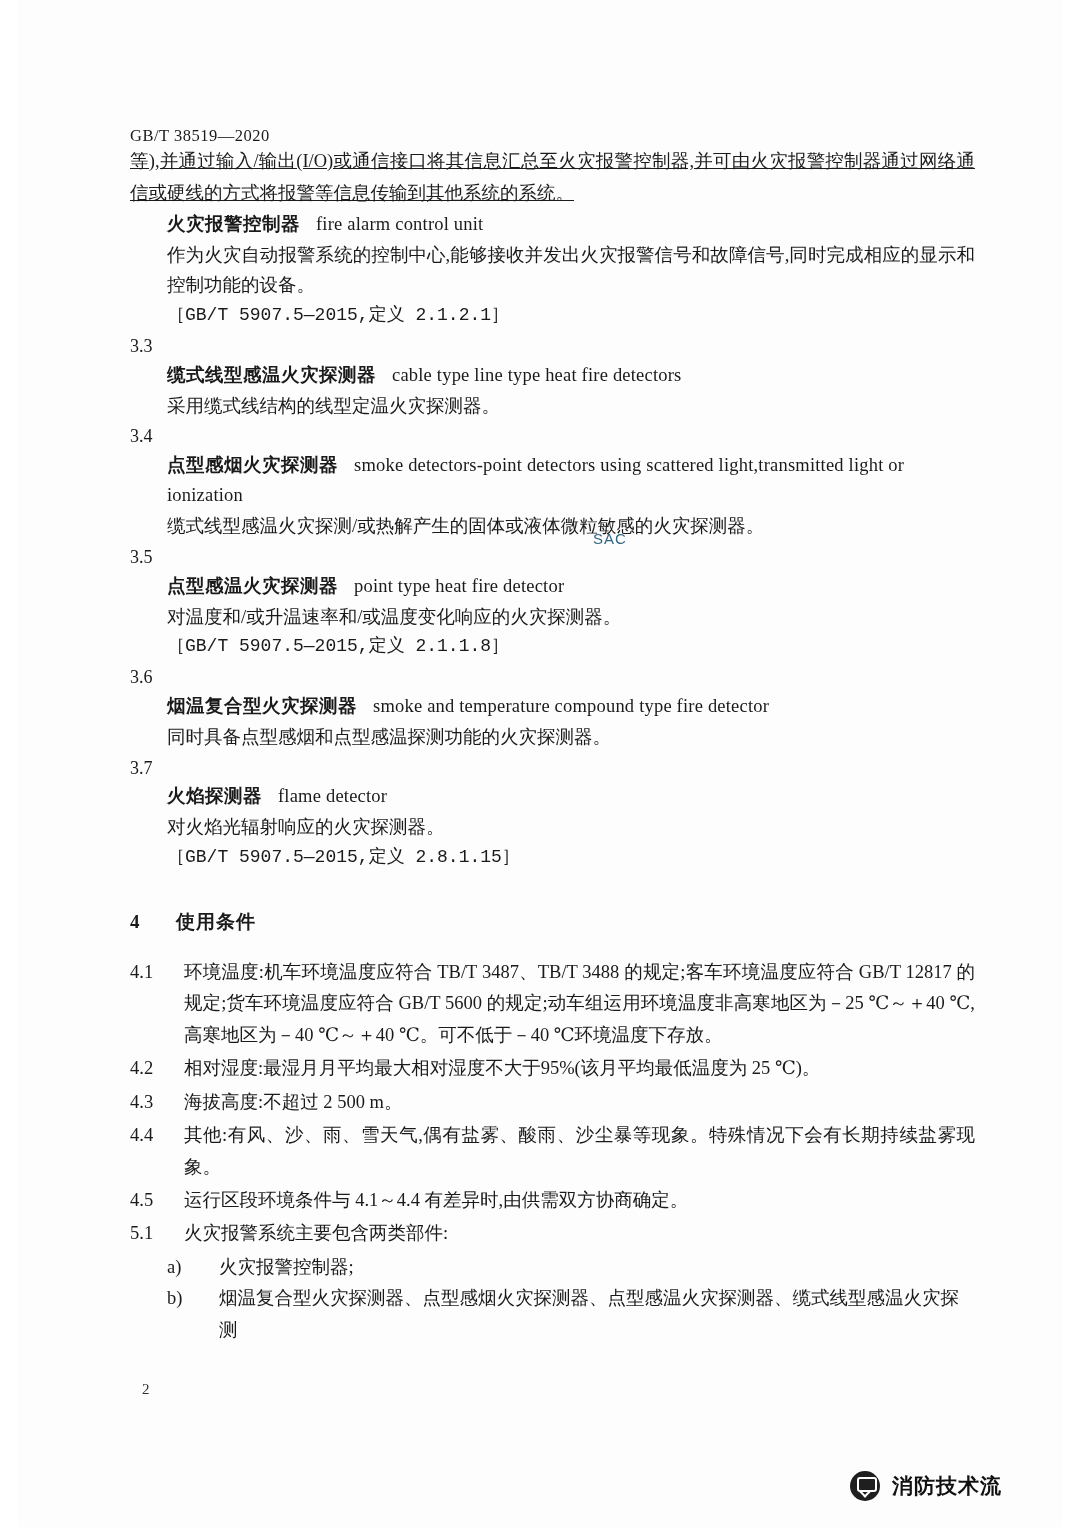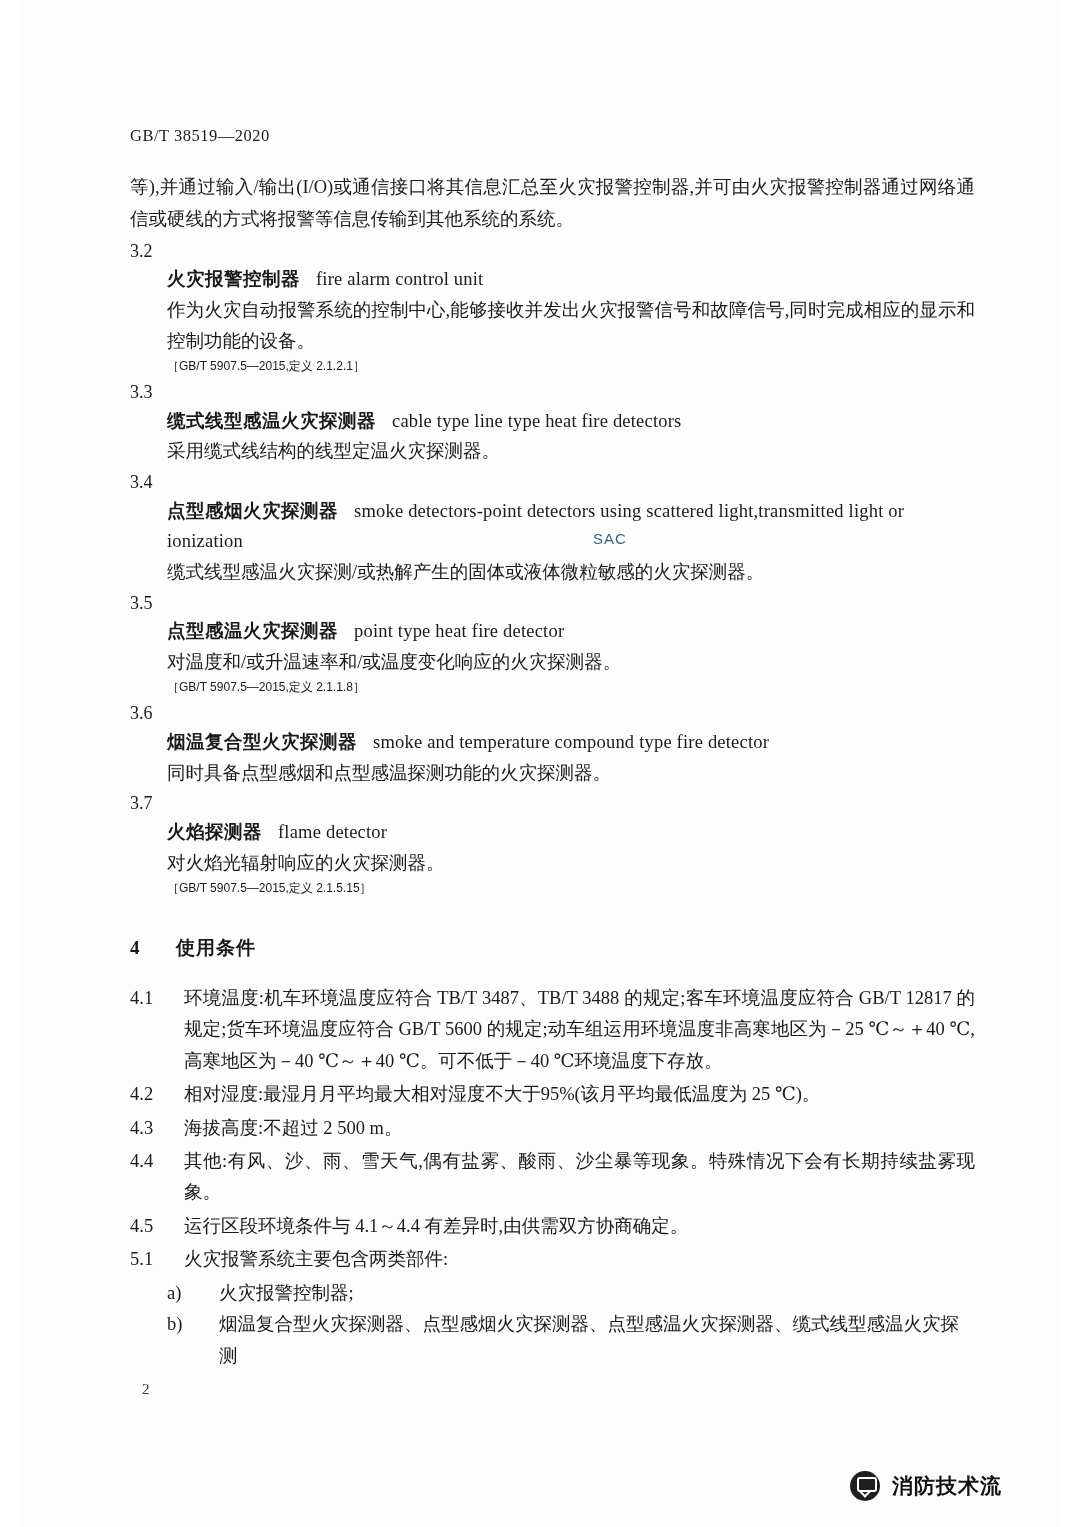--- a/index.html
+++ b/index.html
@@ -32,21 +32,21 @@
     color: #1a1a1a;
     font-family: "Liberation Serif", serif;
   }
   .body-text {
     font-size: 18.5px;
     line-height: 1.72;
     color: #1c1c1c;
     text-align: justify;
   }
   .first-para {
-    margin-top: 26px;
+    text-decoration: underline;
   }
   .clause-num {
     font-size: 18px;
     margin-top: 1px;
     line-height: 1.6;
   }
   .term-line {
     margin-left: 37px;
     line-height: 1.62;
     font-size: 18.5px;
@@ -62,22 +62,22 @@
   }
   .def-line {
     margin-left: 37px;
     line-height: 1.66;
     font-size: 18.5px;
     text-align: justify;
   }
   .src-line {
     margin-left: 37px;
     line-height: 1.66;
-    font-size: 12px;
-    font-family: Liberation Sans, sans-serif;
+    font-size: 18px;
+    font-family: Liberation Mono, monospace;
   }
   .section-head {
     font-size: 19px;
     font-weight: 600;
     letter-spacing: 1px;
     margin-top: 36px;
     margin-bottom: 22px;
   }
   .section-head .num {
     display: inline-block;
@@ -177,21 +177,20 @@
 <body>
 
 <div class="page">
 
   <div class="content">
 
     <div class="header">GB/T 38519—2020</div>
 
     <div class="body-text first-para">等),并通过输入/输出(I/O)或通信接口将其信息汇总至火灾报警控制器,并可由火灾报警控制器通过网络通信或硬线的方式将报警等信息传输到其他系统的系统。</div>
 
-    <div class="clause-num">3.2</div>
     <div class="term-line">
       <span class="term-cn">火灾报警控制器</span><span class="term-en">fire alarm control unit</span>
     </div>
     <div class="def-line">作为火灾自动报警系统的控制中心,能够接收并发出火灾报警信号和故障信号,同时完成相应的显示和控制功能的设备。</div>
     <div class="src-line">［GB/T 5907.5—2015,定义 2.1.2.1］</div>
 
     <div class="clause-num">3.3</div>
     <div class="term-line">
       <span class="term-cn">缆式线型感温火灾探测器</span><span class="term-en">cable type line type heat fire detectors</span>
     </div>
@@ -214,21 +213,21 @@
     <div class="term-line">
       <span class="term-cn">烟温复合型火灾探测器</span><span class="term-en">smoke and temperature compound type fire detector</span>
     </div>
     <div class="def-line">同时具备点型感烟和点型感温探测功能的火灾探测器。</div>
 
     <div class="clause-num">3.7</div>
     <div class="term-line">
       <span class="term-cn">火焰探测器</span><span class="term-en">flame detector</span>
     </div>
     <div class="def-line">对火焰光辐射响应的火灾探测器。</div>
-    <div class="src-line">［GB/T 5907.5—2015,定义 2.1.5.15］</div>
+    <div class="src-line">［GB/T 5907.5—2015,定义 2.8.1.15］</div>
 
     <div class="section-head">
       <span class="num">4</span><span>使用条件</span>
     </div>
 
     <div class="numbered">
       <span class="n">4.1</span>
       <span class="t">环境温度:机车环境温度应符合 TB/T 3487、TB/T 3488 的规定;客车环境温度应符合 GB/T 12817 的规定;货车环境温度应符合 GB/T 5600 的规定;动车组运用环境温度非高寒地区为－25 ℃～＋40 ℃,高寒地区为－40 ℃～＋40 ℃。可不低于－40 ℃环境温度下存放。</span>
     </div>
     <div class="numbered">

